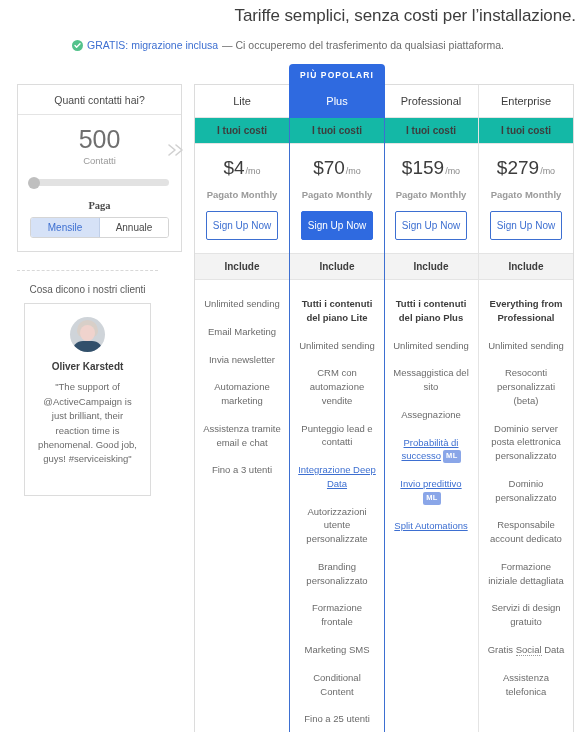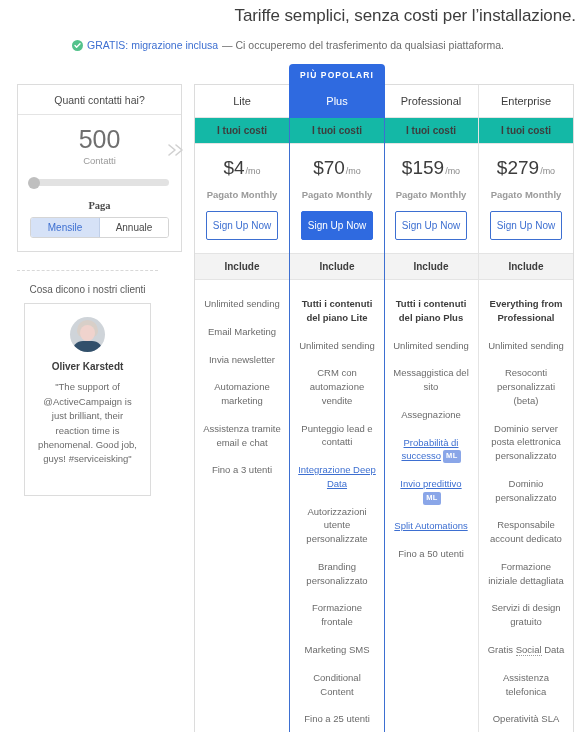--- a/index.html
+++ b/index.html
@@ -451,21 +451,20 @@
             </div>
             <div class="include-row">Include</div>
             <div class="feat-list">
               <div class="feat bold"><span>Tutti i contenuti del piano Plus</span></div>
               <div class="feat"><span>Unlimited sending</span></div>
               <div class="feat"><span>Messaggistica del sito</span></div>
               <div class="feat"><span>Assegnazione</span></div>
               <div class="feat"><span class="feat-link">Probabilità di successo</span><span class="ml-badge">ML</span></div>
               <div class="feat"><span class="feat-link">Invio predittivo</span><span class="ml-badge">ML</span></div>
               <div class="feat"><span class="feat-link">Split Automations</span></div>
-              <div class="feat"><span>Fino a 50 utenti</span></div>
             </div>
           </div>
           <div class="plan-col">
             <div class="plan-name">Enterprise</div>
             <div class="costs-row">I tuoi costi</div>
             <div class="price-block">
               <div class="price"><span>$279</span><span class="per">/mo</span></div>
               <div class="billed">Pagato Monthly</div>
             </div>
             <div class="signup-wrap">
@@ -476,20 +475,19 @@
               <div class="feat bold"><span>Everything from Professional</span></div>
               <div class="feat"><span>Unlimited sending</span></div>
               <div class="feat"><span>Resoconti personalizzati (beta)</span></div>
               <div class="feat"><span>Dominio server posta elettronica personalizzato</span></div>
               <div class="feat"><span>Dominio personalizzato</span></div>
               <div class="feat"><span>Responsabile account dedicato</span></div>
               <div class="feat"><span>Formazione iniziale dettagliata</span></div>
               <div class="feat"><span>Servizi di design gratuito</span></div>
               <div class="feat"><span>Gratis <span class="dotted">Social</span> Data</span></div>
               <div class="feat"><span>Assistenza telefonica</span></div>
-              <div class="feat"><span>Operatività SLA</span></div>
             </div>
           </div>
         </div>
     </div>
 
   </div>
 </div>
 
 </body></html>

